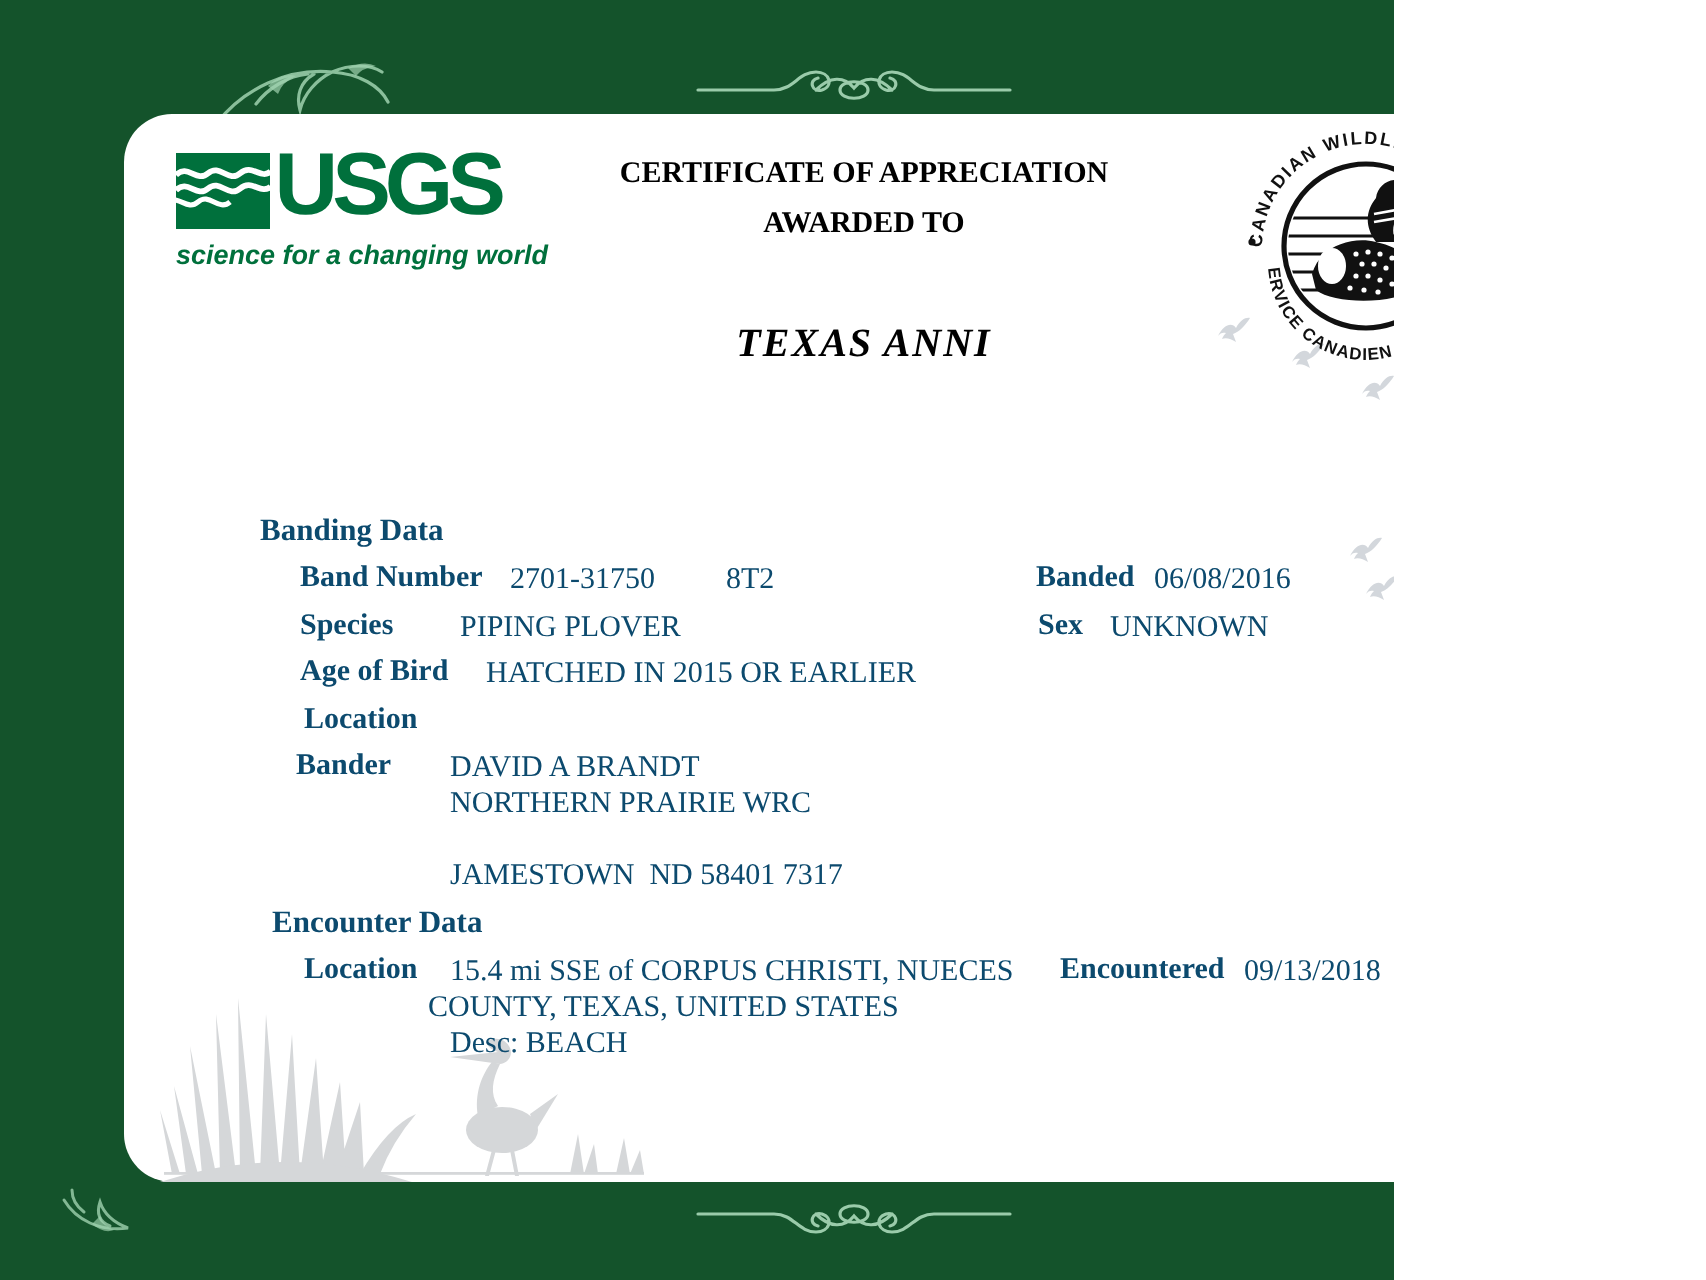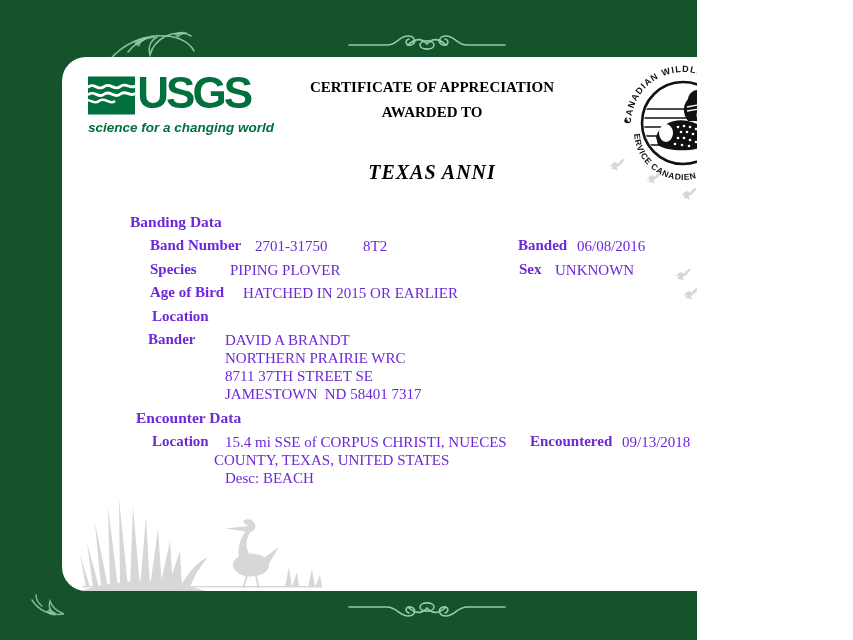--- a/index.html
+++ b/index.html
@@ -45,21 +45,21 @@
   .title2 { top:47px; }
   .awardee {
     position:absolute; left:160px; width:420px; top:104px; text-align:center;
     font-weight:bold; font-style:italic; font-size:20px; letter-spacing:1px;
     color:#000; white-space:pre;
   }
 
   .seal { position:absolute; left:556px; top:0px; width:130px; height:130px; }
 
   
-  .t { position:absolute; font-size:15px; color:#6d28d9; white-space:pre; }
+  .t { position:absolute; font-size:15px; color:#0c4a6e; white-space:pre;margin-top:44px; }
   .b { font-weight:bold; }
   .h { font-weight:bold; font-size:15.5px; }
 
   
   .heron { position:absolute; left:18px; top:438px; width:250px; height:96px; }
   .bird { position:absolute; width:20px; height:14px; }
 </style>
 </head>
 <body>
 
@@ -243,21 +243,20 @@
     <div class="t" style="left:493px; top:205px;">UNKNOWN</div>
 
     <div class="t b" style="left:88px;  top:227px;">Age of Bird</div>
     <div class="t" style="left:181px; top:228px;">HATCHED IN 2015 OR EARLIER</div>
 
     <div class="t b" style="left:90px;  top:251px;">Location</div>
 
     <div class="t b" style="left:86px;  top:274px;">Bander</div>
     <div class="t" style="left:163px; top:275px;">DAVID A BRANDT</div>
     <div class="t" style="left:163px; top:293px;">NORTHERN PRAIRIE WRC</div>
-    <div class="t" style="left:163px; top:311px;">8711 37TH STREET SE</div>
     <div class="t" style="left:163px; top:329px;">JAMESTOWN  ND 58401 7317</div>
 
     <div class="t h" style="left:74px; top:352px;">Encounter Data</div>
 
     <div class="t b" style="left:90px;  top:376px;">Location</div>
     <div class="t" style="left:163px; top:377px;">15.4 mi SSE of CORPUS CHRISTI, NUECES</div>
     <div class="t" style="left:152px; top:395px;">COUNTY, TEXAS, UNITED STATES</div>
     <div class="t" style="left:163px; top:413px;">Desc: BEACH</div>
 
     <div class="t b" style="left:468px; top:376px;">Encountered</div>

